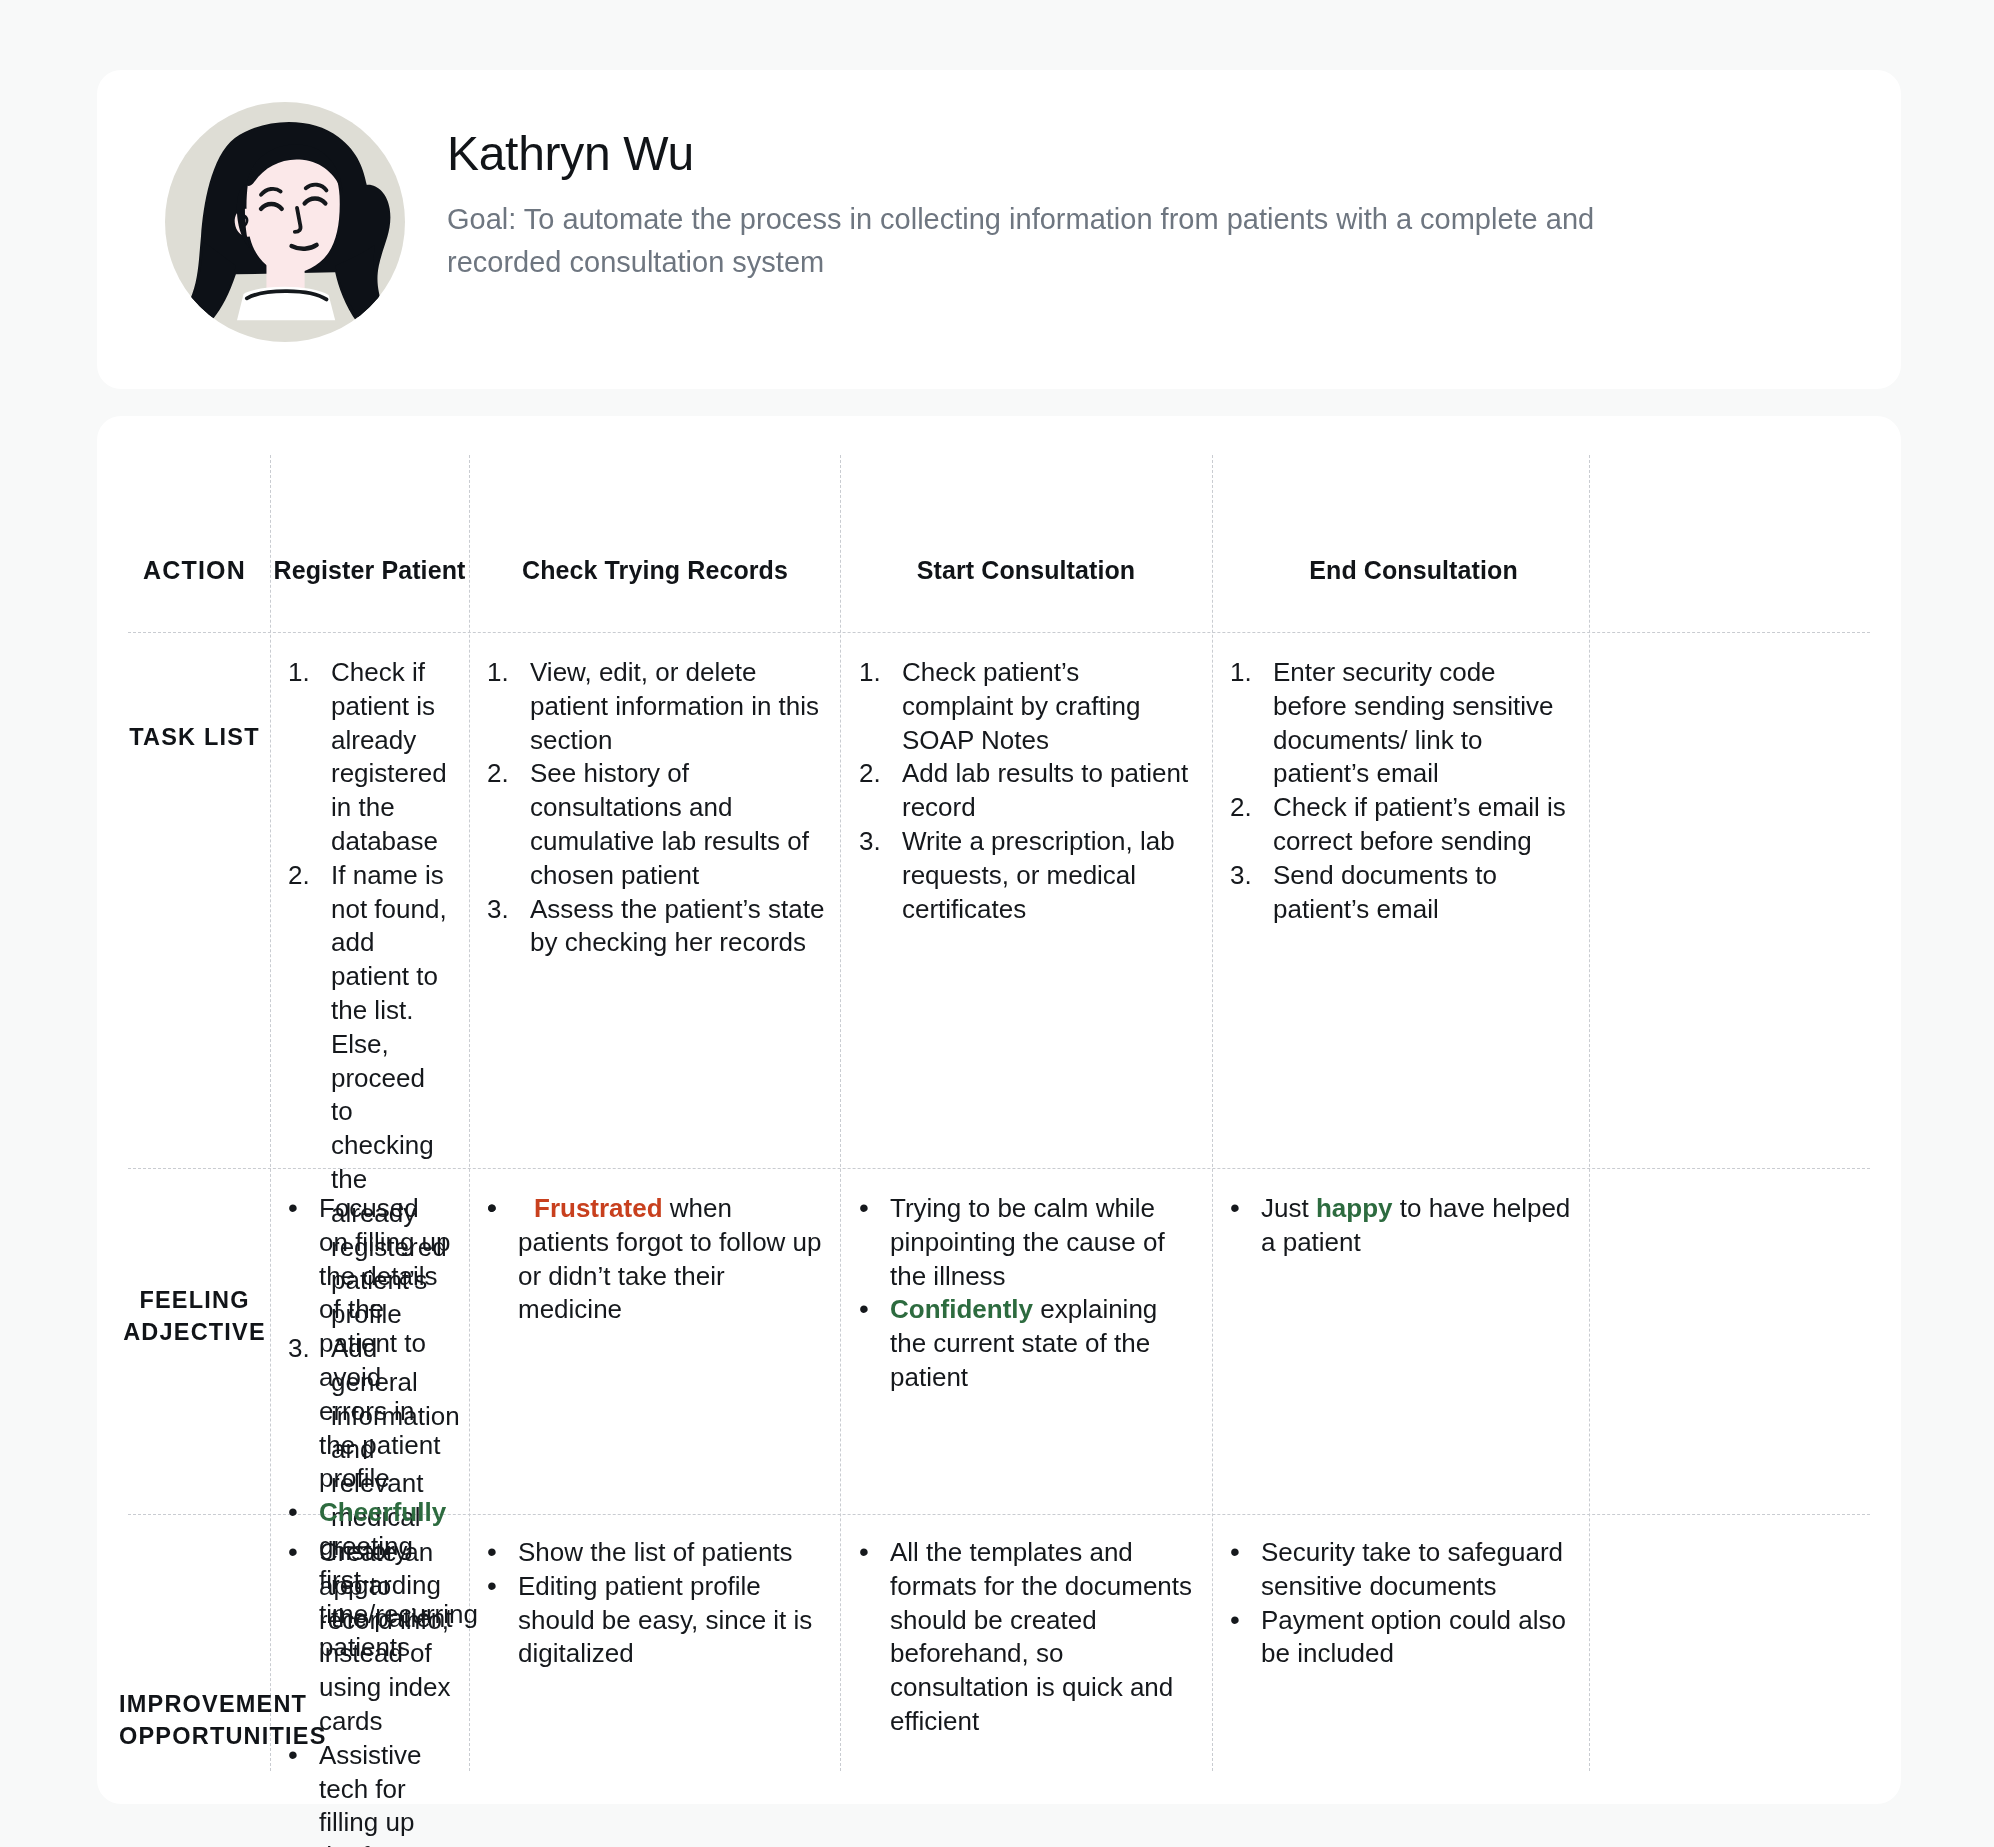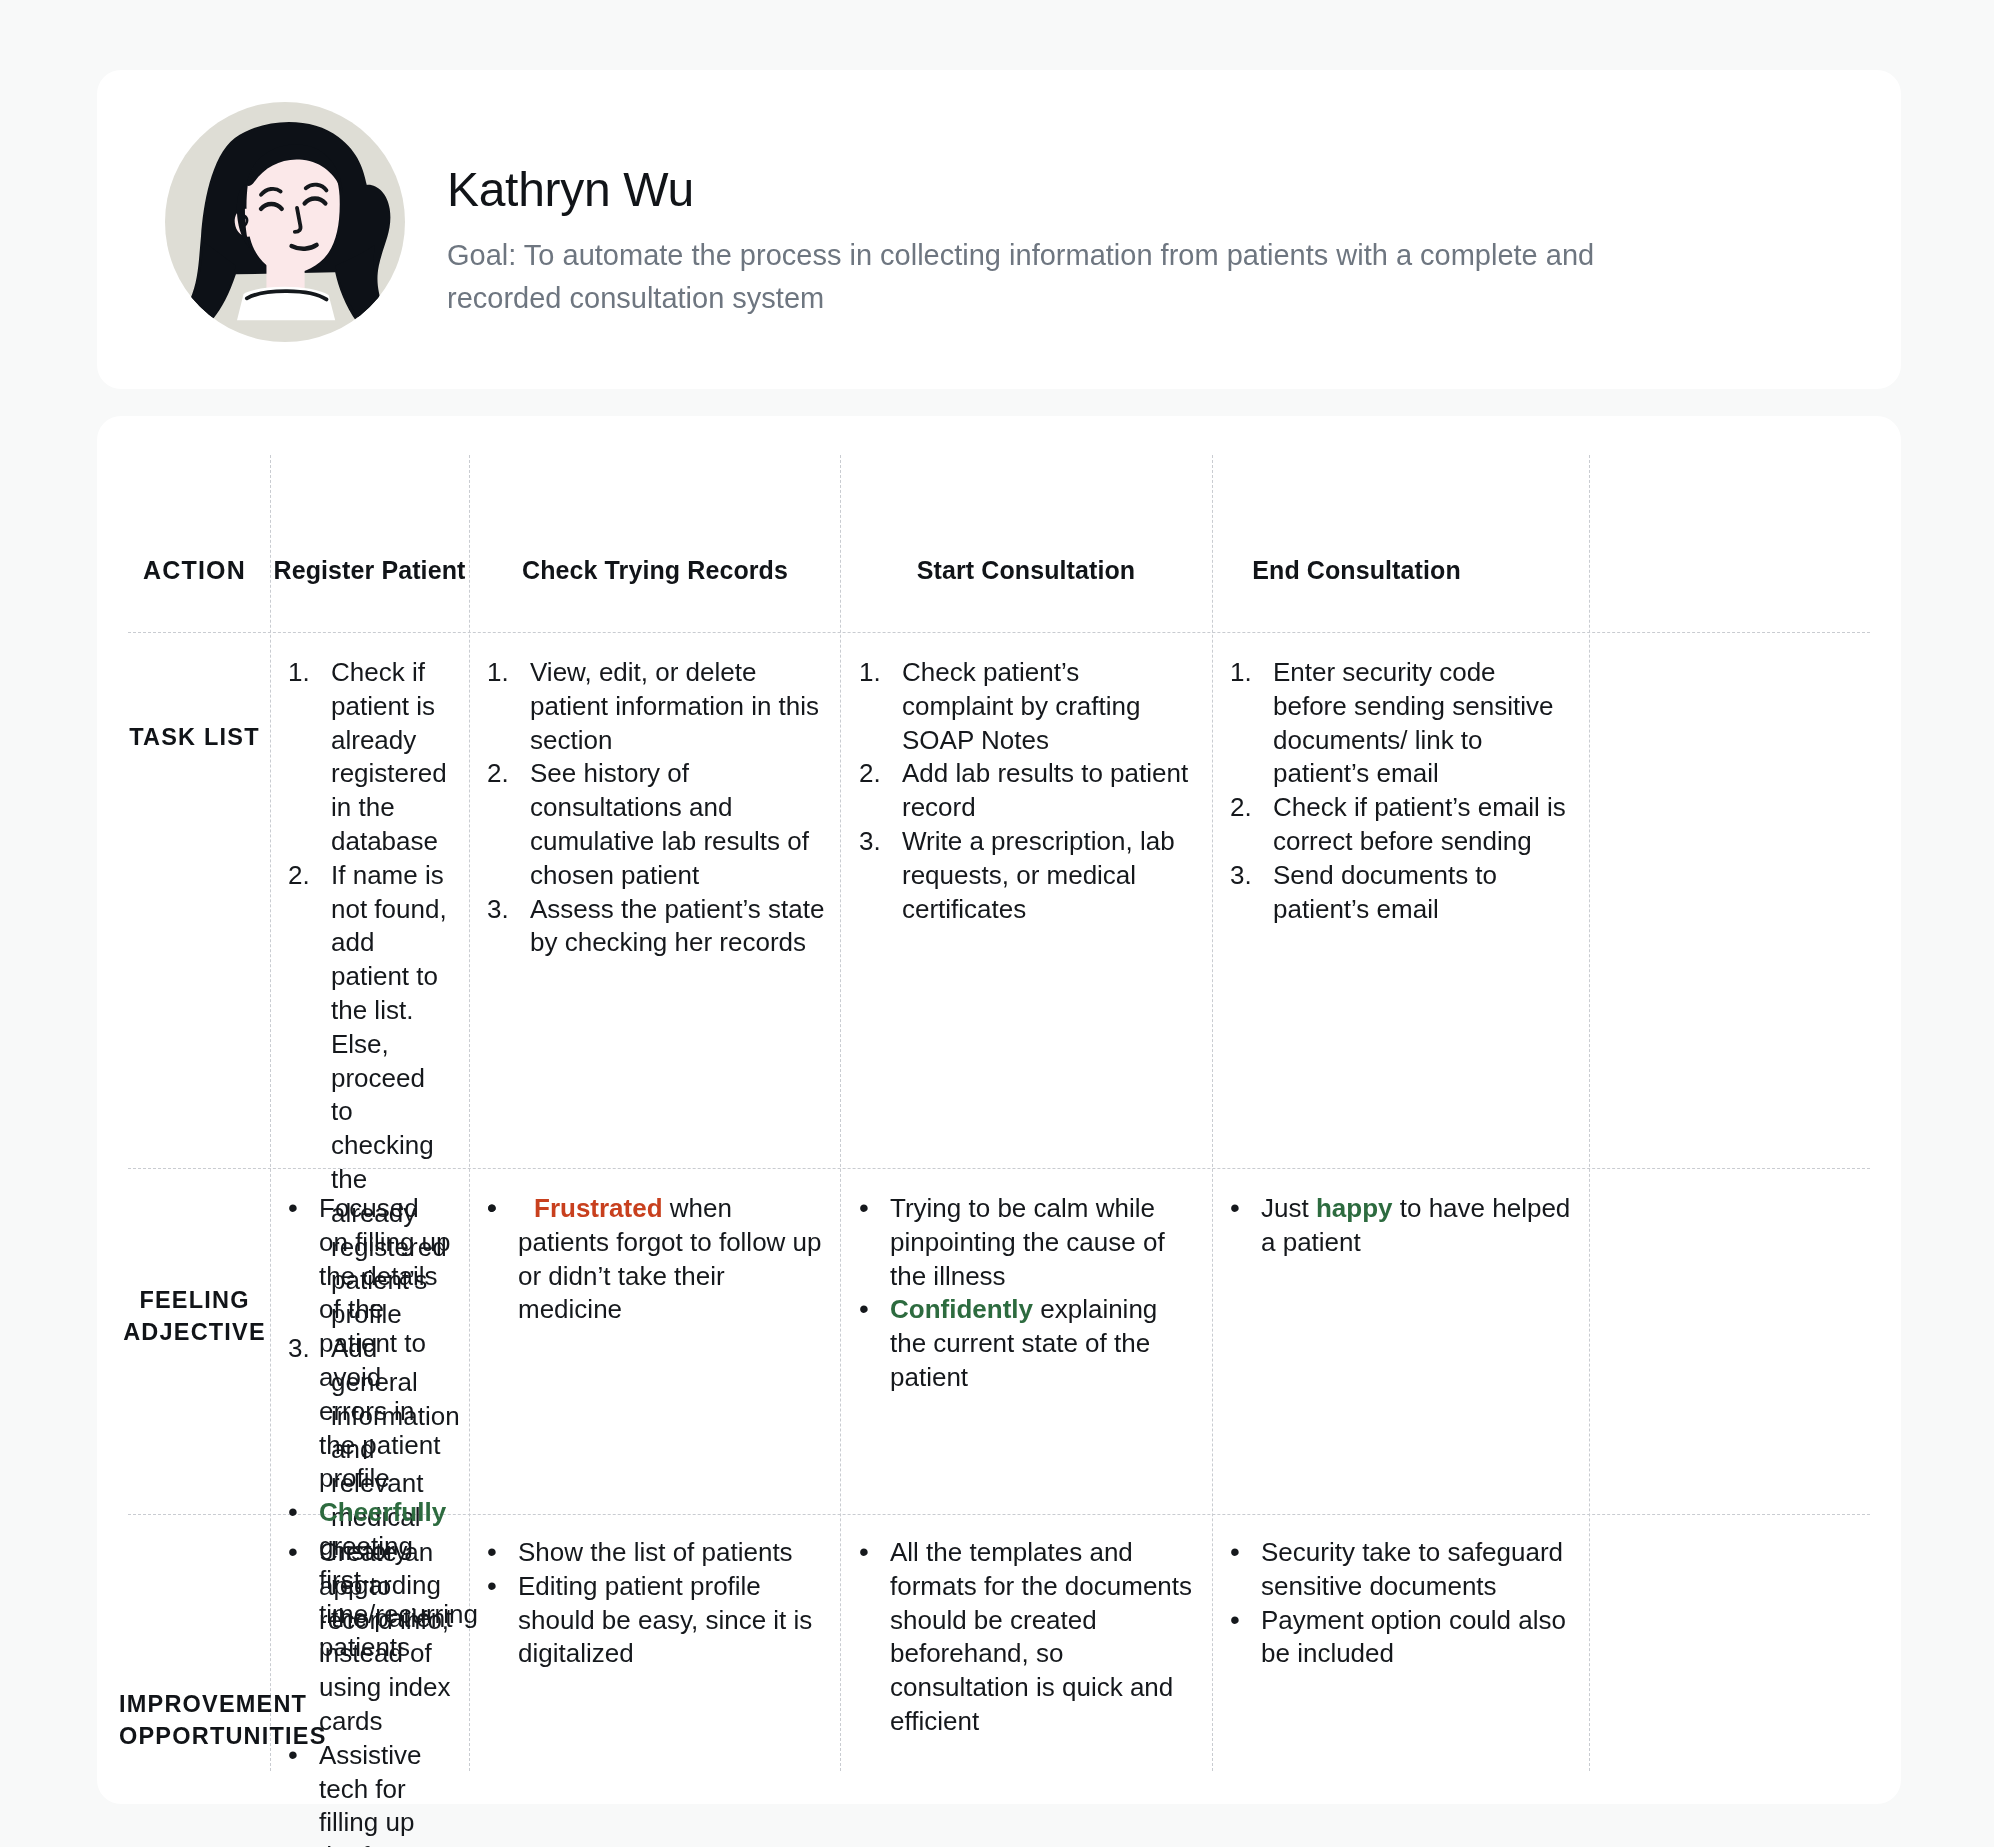--- a/index.html
+++ b/index.html
@@ -45,21 +45,20 @@
     top: 59px;
     width: 1311px;
   }
   .persona-name {
     font-size: 48px;
     font-weight: 400;
     letter-spacing: -0.3px;
     color: #111418;
     line-height: 1.06;
     margin-bottom: 18.6px;
-    margin-top: 36px;
   }
   .persona-goal {
     font-size: 29px;
     font-weight: 400;
     color: #6e7680;
     line-height: 1.48;
     max-width: 1202px;
   }
 
   
@@ -220,21 +219,21 @@
         <div class="vline" style="left: 743px;"></div>
         <div class="vline" style="left: 1115px;"></div>
         <div class="vline" style="left: 1492px;"></div>
         <div class="hline" style="top: 216px;"></div>
         <div class="hline" style="top: 752px;"></div>
         <div class="hline" style="top: 1098px;"></div>
         <div class="col-head action" style="left: 22px; width: 151px; top: 140px;">ACTION</div>
         <div class="col-head" style="left: 173px; width: 199px; top: 140px;">Register Patient</div>
         <div class="col-head" style="left: 372px; width: 372px; top: 140px;">Check Trying Records</div>
         <div class="col-head" style="left: 743px; width: 372px; top: 140px;">Start Consultation</div>
-        <div class="col-head" style="left: 1071px; width: 377px; top: 140px;">End Consultation</div>
+        <div class="col-head" style="left: 1128px; width: 377px; top: 140px;">End Consultation</div>
         <div class="row-label" style="left: 22px; width: 151px; top: 306px;">TASK LIST</div>
         <div class="cell" style="left: 191px; width: 165px; top: 240px;">
           <ol>
             <li><span class="marker">1.</span><span>Check if patient is already registered in the database</span></li>
             <li><span class="marker">2.</span><span>If name is not found, add patient to the list. Else, proceed to checking the already registered patient’s profile</span></li>
             <li><span class="marker">3.</span><span>Add general information and relevant medical history regarding the patient</span></li>
           </ol>
         </div>
         <div class="cell" style="left: 390px; width: 338px; top: 240px;">
           <ol>

